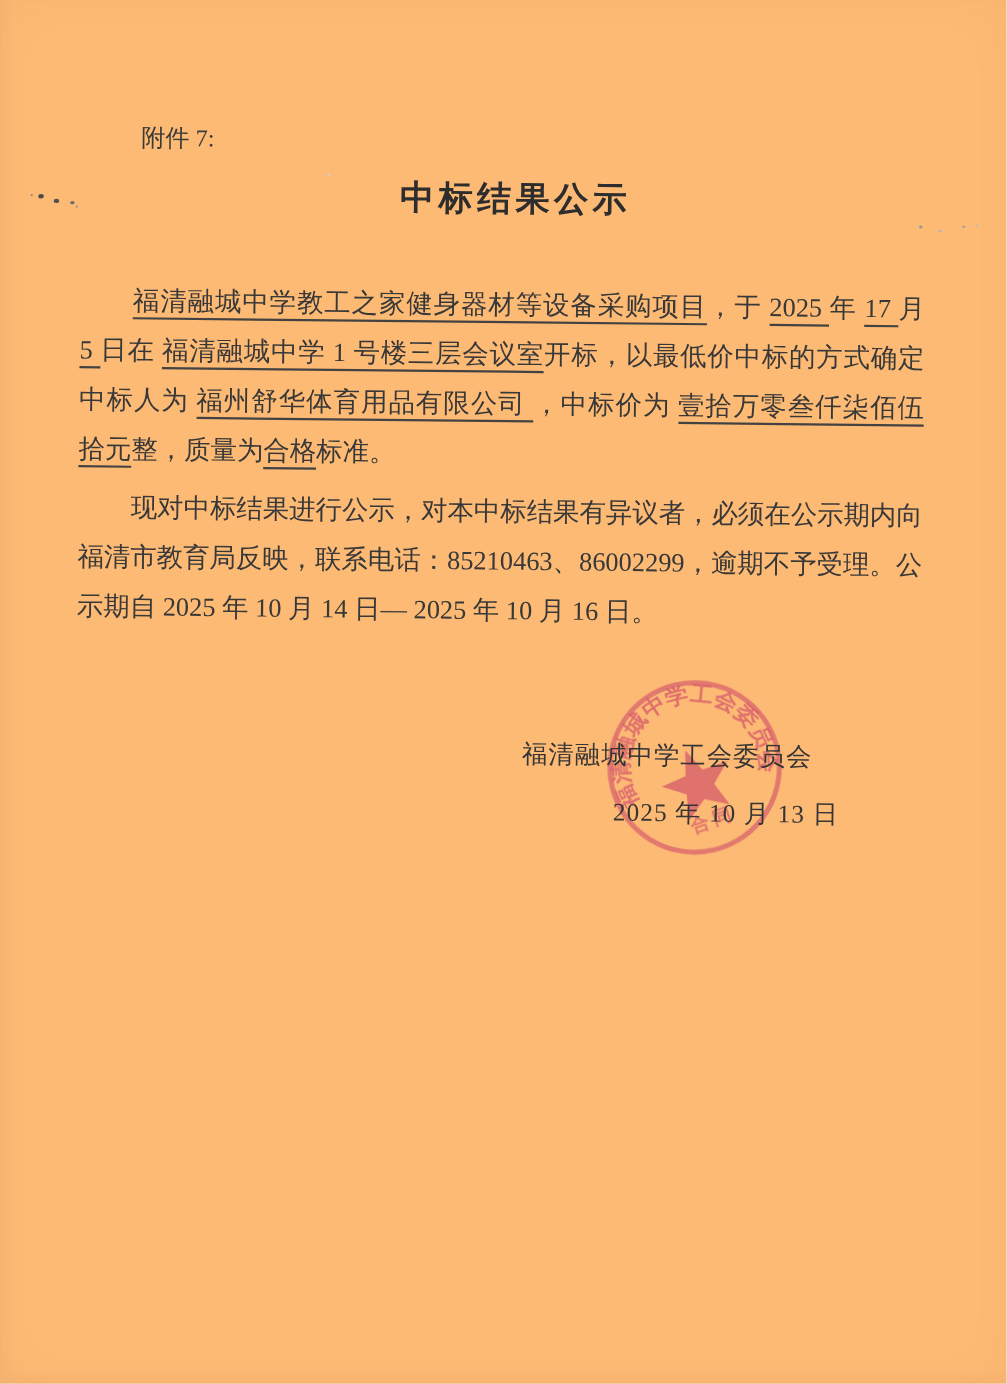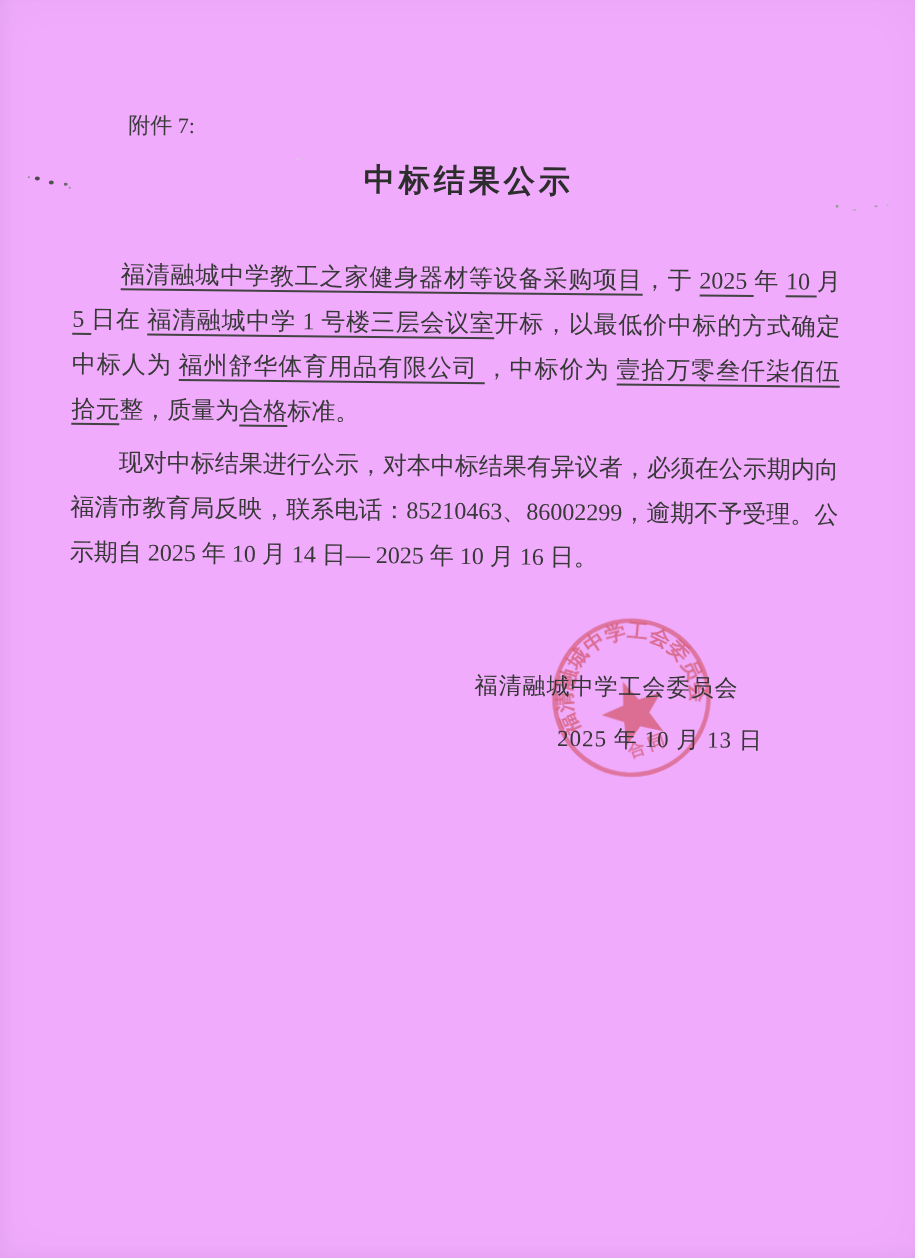--- a/index.html
+++ b/index.html
@@ -1,17 +1,17 @@
 <!DOCTYPE html>
 <html><head>
 <meta charset="utf-8">
 <style>
   html,body{margin:0;padding:0;background:#f4f4f4;}
   .page{
-    position:relative;width:915px;height:1258px;background:#f0abfc;overflow:hidden;
+    position:relative;width:915px;height:1258px;background:#fdba74;overflow:hidden;
     font-family:"Liberation Serif","DejaVu Serif",serif;
     box-shadow:inset 0 0 50px rgba(0,0,0,.025), inset 5px -5px 12px rgba(0,0,0,.03);
   }
   .content{position:absolute;inset:0;transform:rotate(.6deg);transform-origin:90px 260px;}
   .attachment{position:absolute;left:127px;top:110px;font-size:22px;color:#3b3b3b;}
   .doc-title{
     position:absolute;left:363px;top:156px;margin:0;
     font-family:"Liberation Sans","DejaVu Sans",sans-serif;
     font-size:31px;font-weight:700;letter-spacing:4px;color:#2d2d2d;white-space:nowrap;
   }
@@ -30,21 +30,21 @@
 <body>
 
 <div class="page">
   <div class="content">
 
     <div class="attachment">附件 7:</div>
 
     <h1 class="doc-title">中标结果公示</h1>
 
     <div class="body-text" style="top:252px">
-        <div class="line fill indent"><span class="u">福清融城中学教工之家健身器材等设备采购项目</span><span>，于 </span><span class="u">2025 </span><span>年 </span><span class="u">10 </span><span>月</span></div>
+        <div class="line fill indent"><span class="u">福清融城中学教工之家健身器材等设备采购项目</span><span>，于 </span><span class="u">2025 </span><span>年 </span><span class="u">17 </span><span>月</span></div>
         <div class="line fill"><span class="u">5 </span><span>日在 </span><span class="u">福清融城中学 1 号楼三层会议室</span><span>开标，以最低价中标的方式确定</span></div>
         <div class="line fill"><span>中标人为 </span><span class="u">福州舒华体育用品有限公司 </span><span>，中标价为 </span><span class="u">壹拾万零叁仟柒佰伍</span></div>
         <div class="line"><span class="u">拾元</span><span>整，质量为</span><span class="u">合格</span><span>标准。</span></div>
       </div>
 
     <div class="body-text" style="top:440px">
         <div class="line fill indent"><span>现对中标结果进行公示，对本中标结果有异议者，必须在公示期内向</span></div>
         <div class="line fill"><span>福清市教育局反映，联系电话：85210463、86002299，逾期不予受理。公</span></div>
         <div class="line"><span>示期自 2025 年 10 月 14 日— 2025 年 10 月 16 日。</span></div>
       </div>

